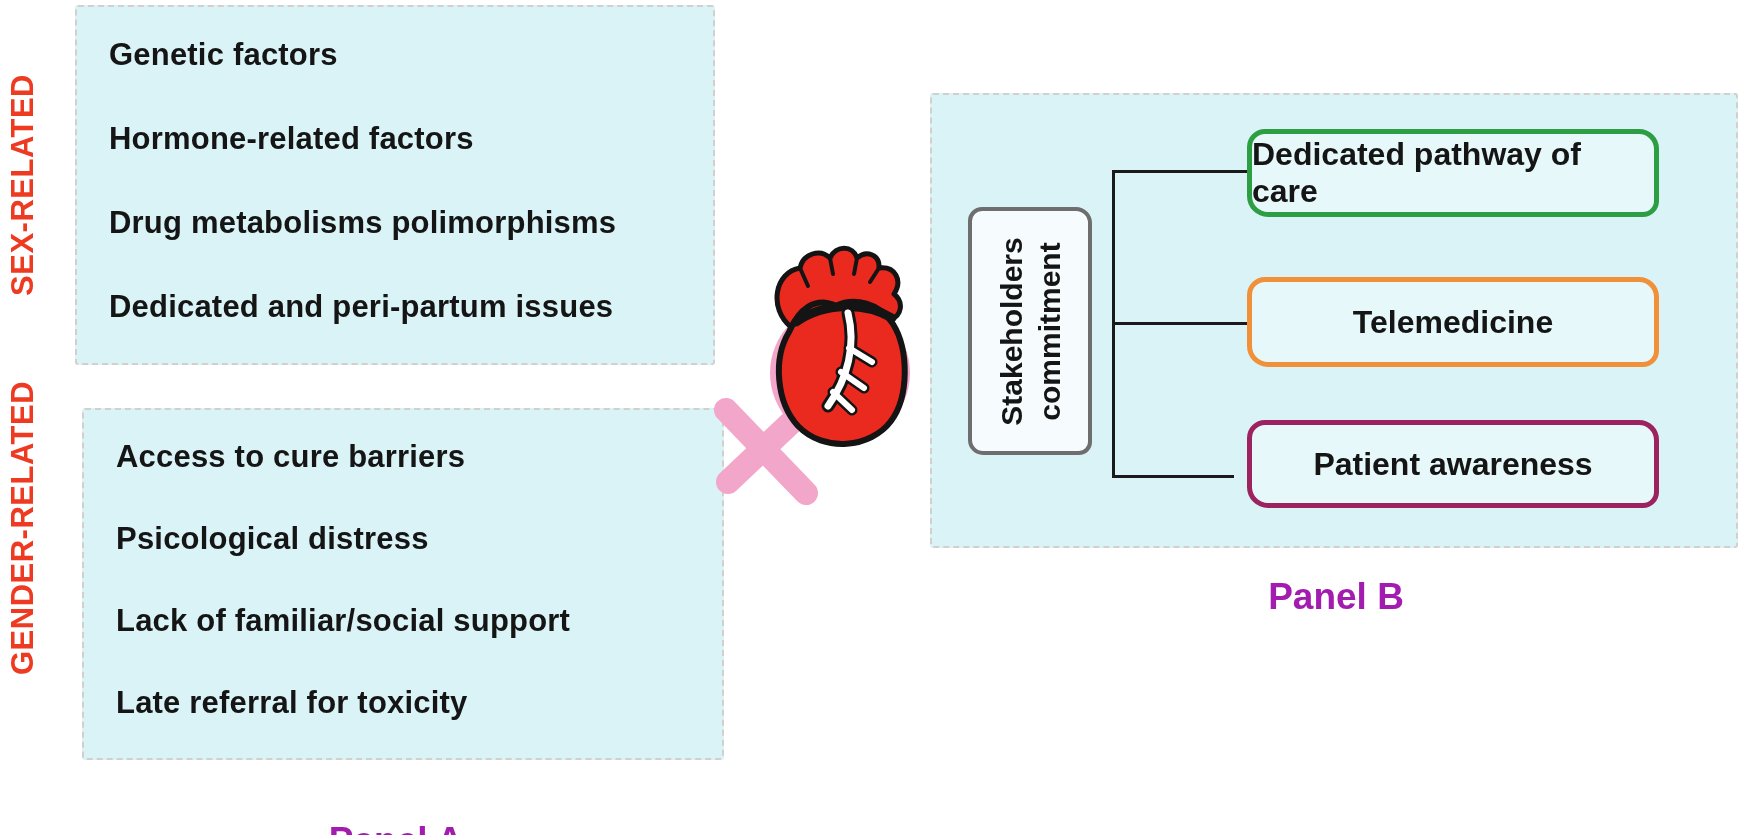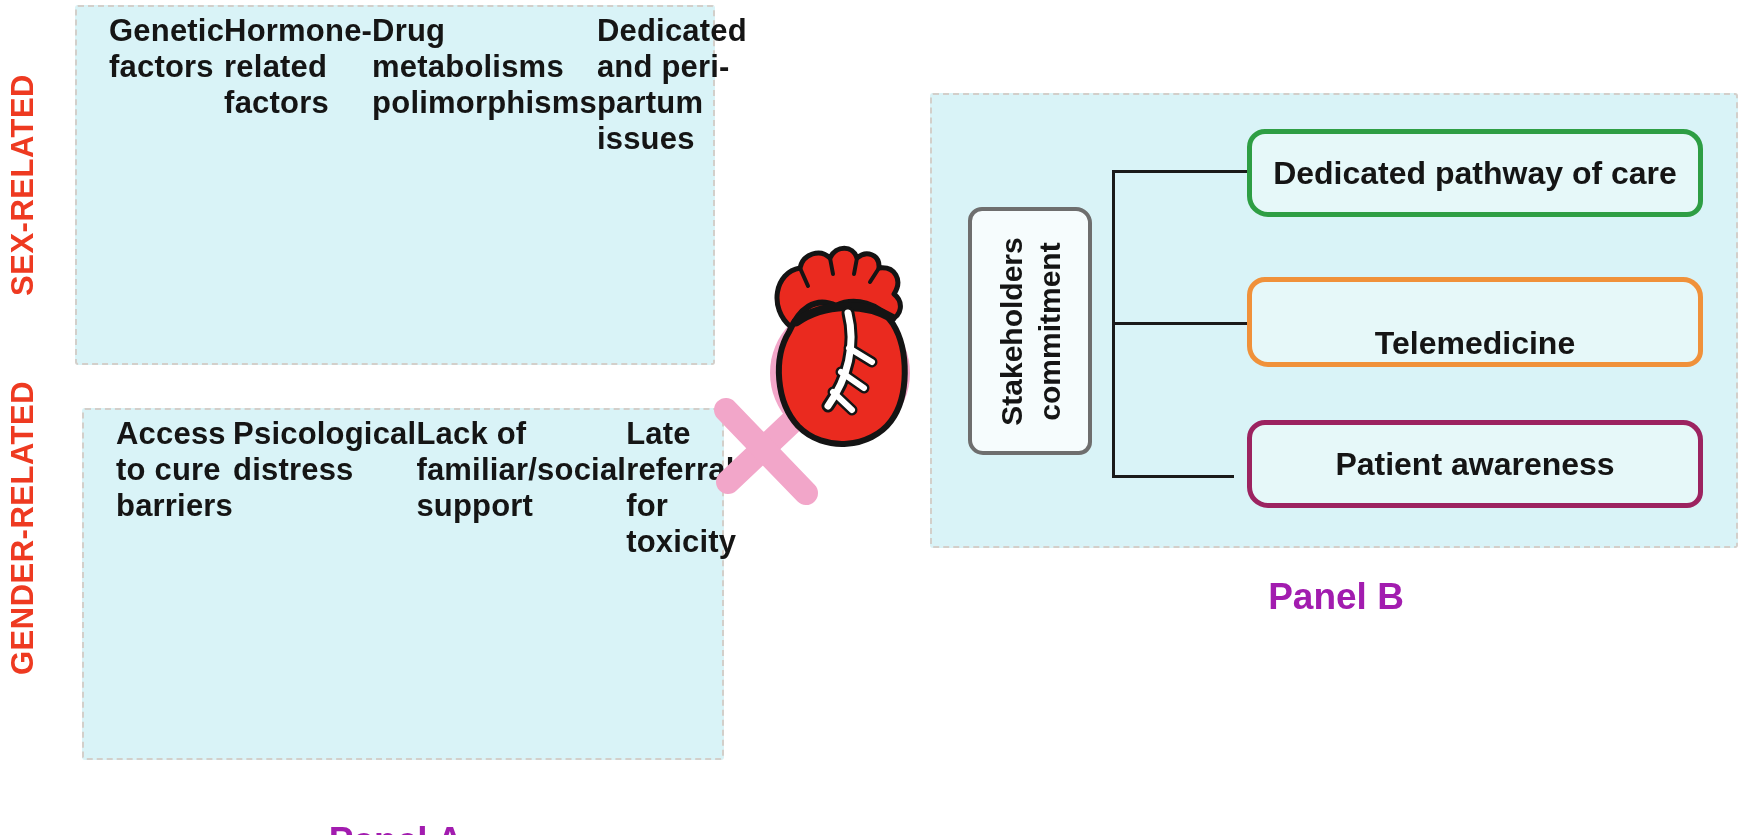--- a/index.html
+++ b/index.html
@@ -1,25 +1,25 @@
 <!DOCTYPE html>
 <html><head>
 <meta charset="utf-8">
 <style>
   html,body{margin:0;padding:0;background:#ffffff;}
   #canvas{position:relative;width:1750px;height:835px;background:#ffffff;overflow:hidden;
           font-family:"Liberation Sans","DejaVu Sans",sans-serif;color:#151515;}
   .panel{position:absolute;background:#d9f3f7;border:2px dashed #d3cfca;border-radius:3px;box-sizing:border-box;}
-  .list{position:absolute;inset:0;display:flex;flex-direction:row;justify-content:space-around;
+  .list{position:absolute;inset:0;display:flex;flex-direction:column;justify-content:space-around;
         padding:6px 20px 14px 32px;box-sizing:border-box;}
   .list-item{font-size:31px;font-weight:700;letter-spacing:.2px;}
   .vlabel{position:absolute;display:flex;align-items:center;justify-content:center;}
   .vlabel span{transform:rotate(-90deg);white-space:nowrap;font-size:31px;font-weight:700;color:#ee3a21;letter-spacing:.5px;}
   .caption{position:absolute;text-align:center;font-size:37px;font-weight:700;color:#a21caf;}
-  .target-box{position:absolute;left:1247px;width:456px;background:#e6f8f9;border:5px solid #888;
+  .target-box{position:absolute;left:1247px;width:412px;background:#e6f8f9;border:5px solid #888;
               border-radius:18px 20px 16px 21px;box-sizing:border-box;display:flex;align-items:center;justify-content:center;}
   .target-box .tlabel{font-size:32px;font-weight:700;}
   .stake-box{position:absolute;left:968px;top:207px;width:124px;height:248px;background:#f6fcfd;
              border:4px solid #6e6e6e;border-radius:14px 16px 13px 15px;box-sizing:border-box;
              display:flex;align-items:center;justify-content:center;}
   .stake-box span{transform:rotate(-90deg);white-space:pre-line;text-align:center;font-size:30px;
                   font-weight:700;line-height:1.25;color:#151515;}
   .cline{position:absolute;background:#1a1a1a;}
 </style>
 </head>
@@ -84,21 +84,21 @@
   </div>
 
   <div class="cline" style="left:1112px;top:171px;width:3px;height:307px;"></div>
   <div class="cline" style="left:1112px;top:170px;width:136px;height:3px;"></div>
   <div class="cline" style="left:1112px;top:322px;width:137px;height:3px;"></div>
   <div class="cline" style="left:1112px;top:475px;width:122px;height:3px;"></div>
 
   <div class="target-box" style="top: 129px; height: 88px; border-color: rgb(46, 158, 68);">
     <span class="tlabel">Dedicated pathway of care</span>
   </div>
-  <div class="target-box" style="top: 277px; height: 90px; border-color: rgb(240, 145, 58); align-items: flex-end;">
+  <div class="target-box" style="top: 277px; height: 90px; border-color: rgb(240, 145, 58);">
     <span class="tlabel">Telemedicine</span>
   </div>
   <div class="target-box" style="top: 420px; height: 88px; border-color: rgb(156, 35, 96); align-items: center;">
     <span class="tlabel">Patient awareness</span>
   </div>
 
   <div class="caption" style="left:1186px;top:576px;width:300px;">Panel B</div>
 
 </div>
 

